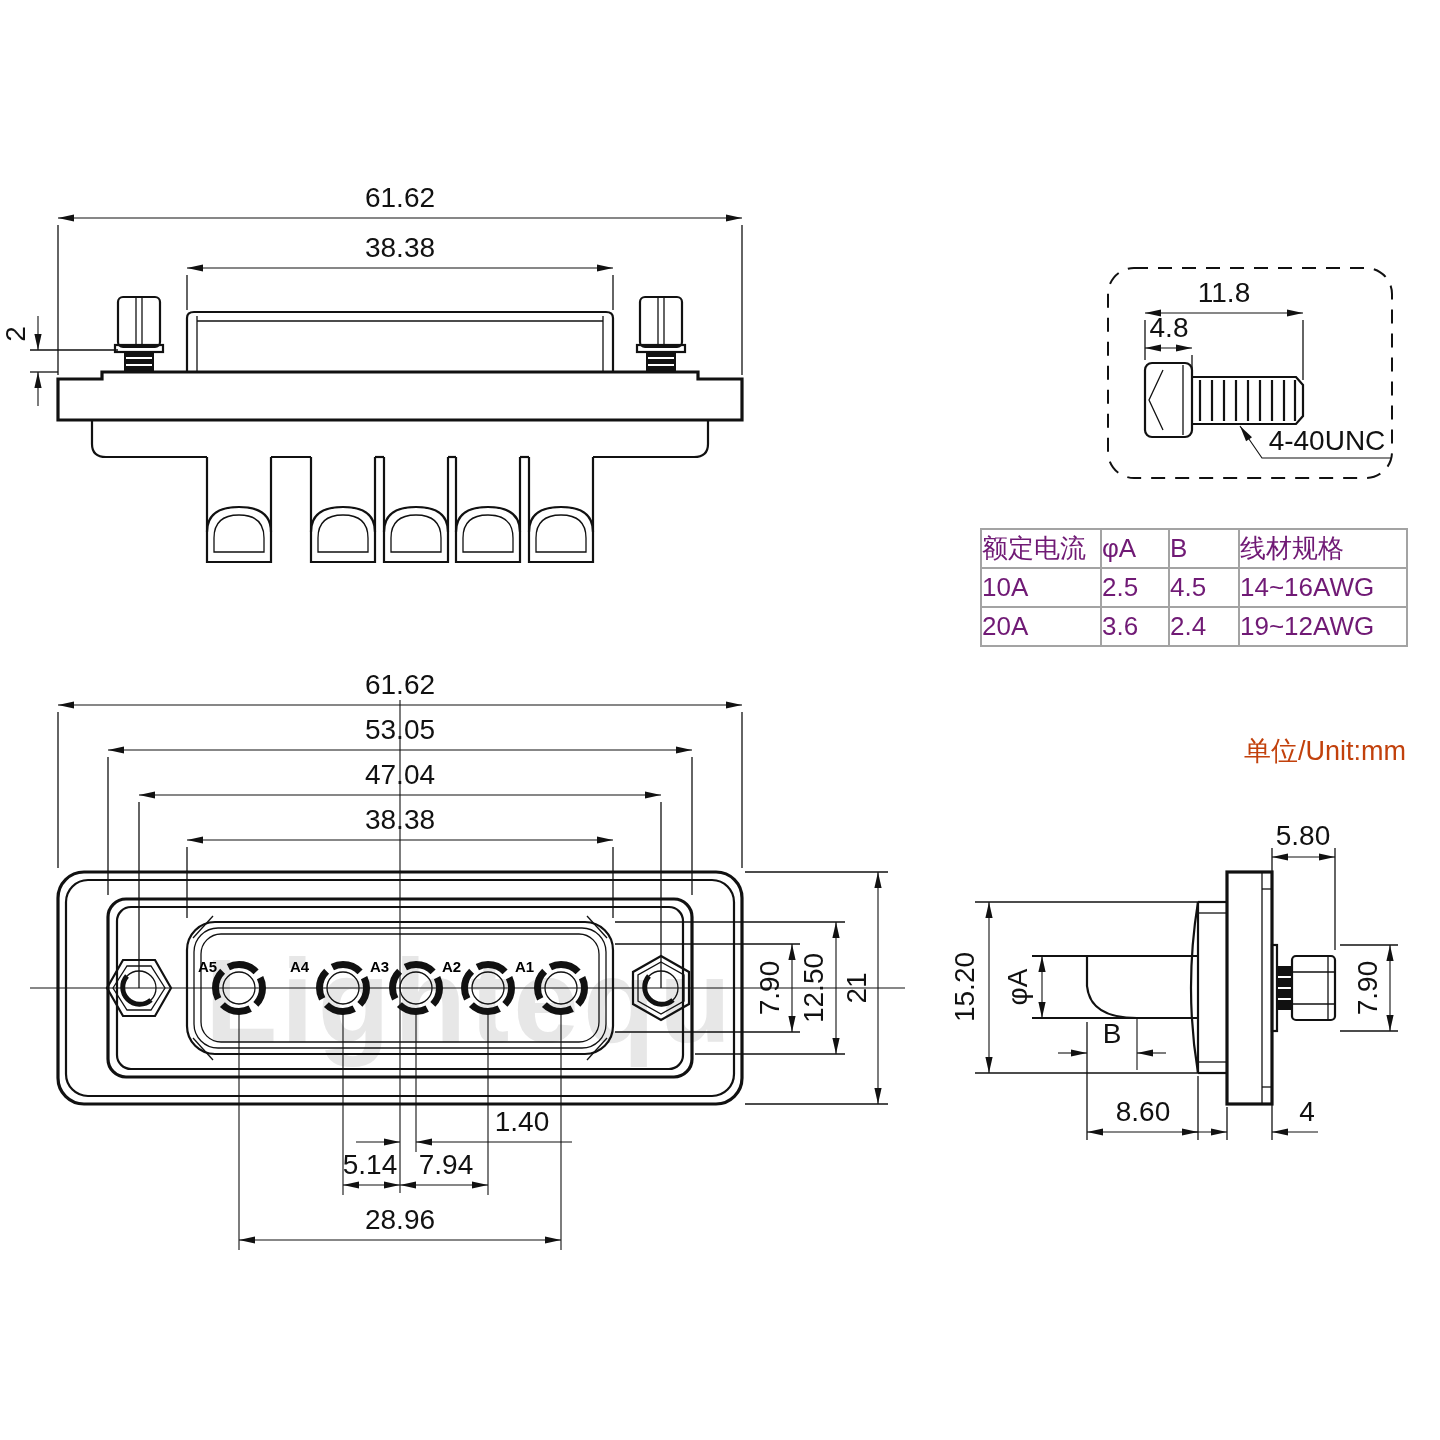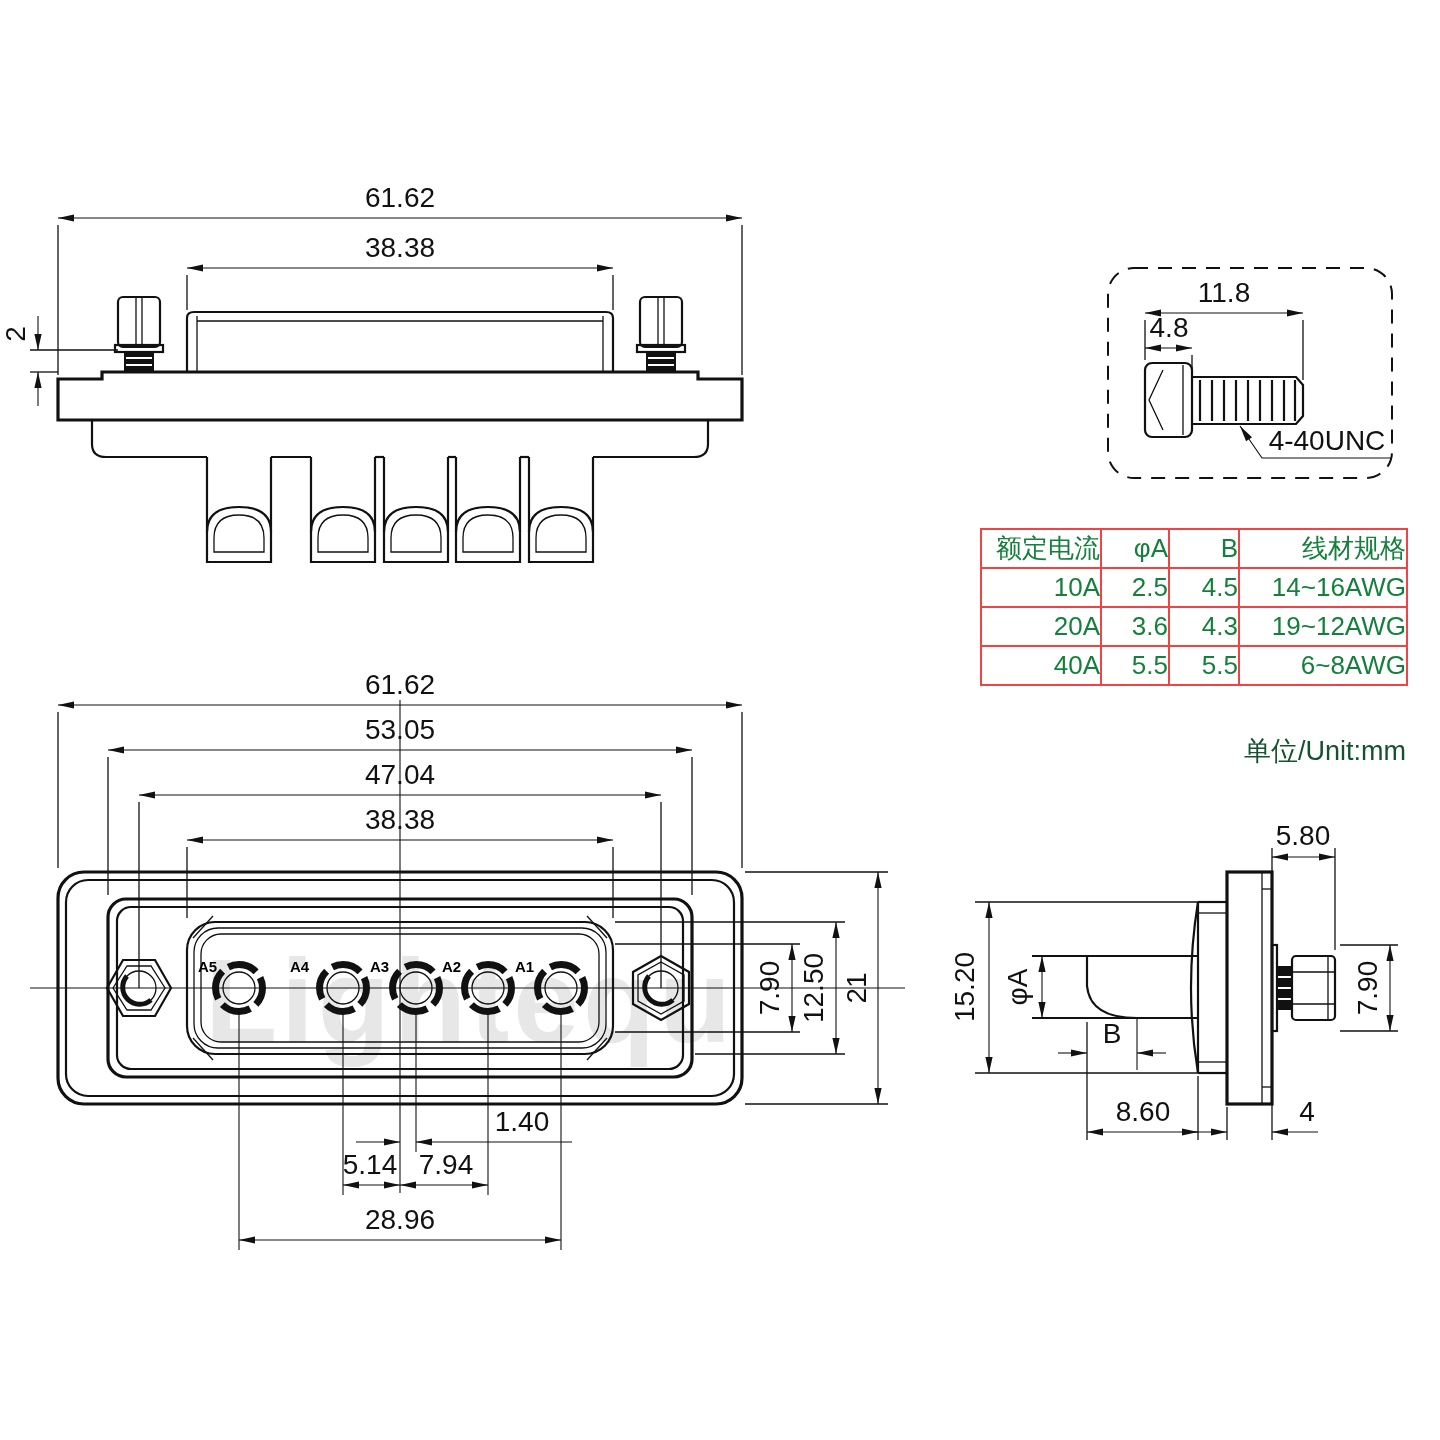--- a/index.html
+++ b/index.html
@@ -10,24 +10,24 @@
   .o3{stroke:#111;stroke-width:3.2;fill:none;}
   .o2{stroke:#111;stroke-width:2.2;fill:none;}
   .t {stroke:#111;stroke-width:1.3;fill:none;}
   .dim{stroke:#111;stroke-width:1.1;fill:none;}
   text.d{font-family:"Liberation Sans",sans-serif;font-size:28px;fill:#111;}
   text.pl{font-family:"Liberation Sans",sans-serif;font-size:15px;font-weight:bold;fill:#000;}
   text.wm{font-family:"Liberation Sans",sans-serif;font-size:118px;font-weight:bold;fill:#e7e7e7;letter-spacing:4px;}
   
   .spec-wrap{position:absolute;left:980px;top:528px;width:426px;}
   table.spec{border-collapse:collapse;width:426px;table-layout:fixed;}
-  table.spec td,table.spec th{border:2px solid #ef4444;height:37px;text-align:right;
-      font-size:26px;font-weight:normal;color:#15803d;padding:0;font-family:"Liberation Sans",sans-serif;}
+  table.spec td,table.spec th{border:2px solid #a3a3a3;height:37px;text-align:left;
+      font-size:26px;font-weight:normal;color:#701a75;padding:0;font-family:"Liberation Sans",sans-serif;}
   .unit-note{position:absolute;left:980px;top:733px;width:426px;text-align:right;
-      font-size:27px;color:#14532d;font-family:"Liberation Sans",sans-serif;}
+      font-size:27px;color:#c2410c;font-family:"Liberation Sans",sans-serif;}
 </style>
 </head>
 <body>
 
 <div class="canvas">
 <svg width="1440" height="1440" viewBox="0 0 1440 1440">
   <defs>
     <marker id="arw" markerWidth="18" markerHeight="10" refX="17" refY="5" orient="auto-start-reverse" markerUnits="userSpaceOnUse">
       <path d="M17,5 L1,1.4 L1,8.6 Z" fill="#111"></path>
     </marker>
@@ -357,26 +357,20 @@
     </tr>
     <tr>
       <td>10A</td>
       <td>2.5</td>
       <td>4.5</td>
       <td>14~16AWG</td>
     </tr>
     <tr>
       <td>20A</td>
       <td>3.6</td>
-      <td>4.3</td>
+      <td>2.4</td>
       <td>19~12AWG</td>
-    </tr>
-    <tr>
-      <td>40A</td>
-      <td>5.5</td>
-      <td>5.5</td>
-      <td>6~8AWG</td>
     </tr>
   </tbody>
       </table>
 </div>
 <div class="unit-note">单位/Unit:mm</div>
 </div>
 
 </body></html>

